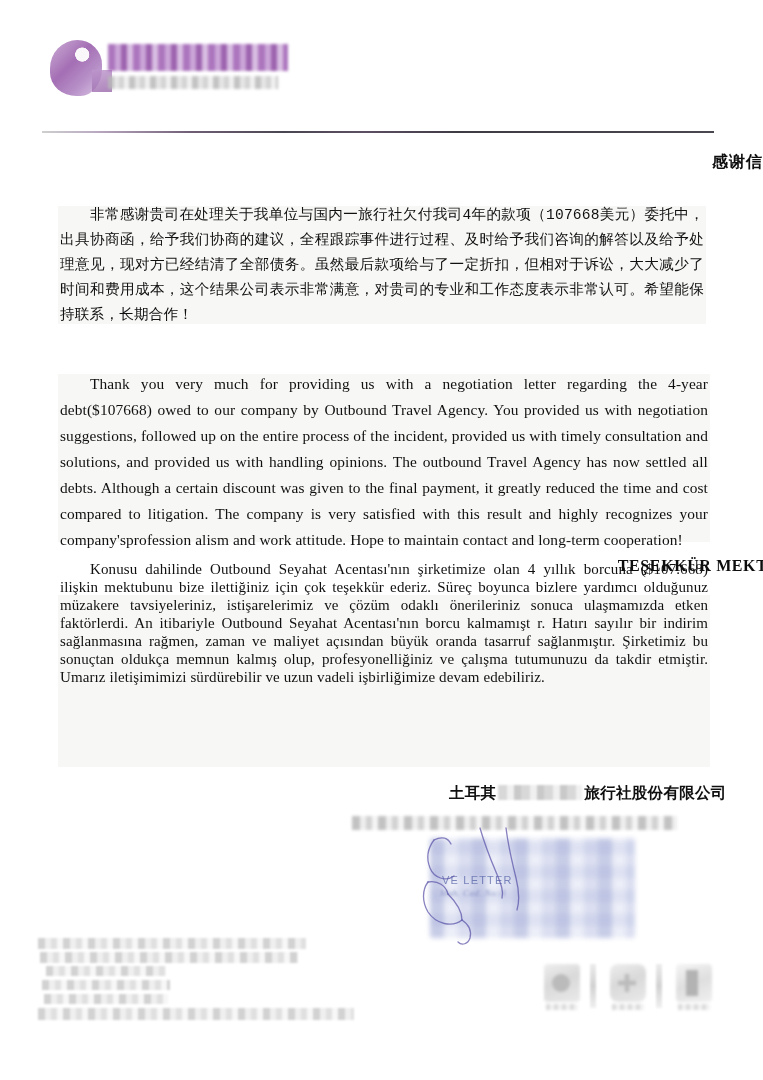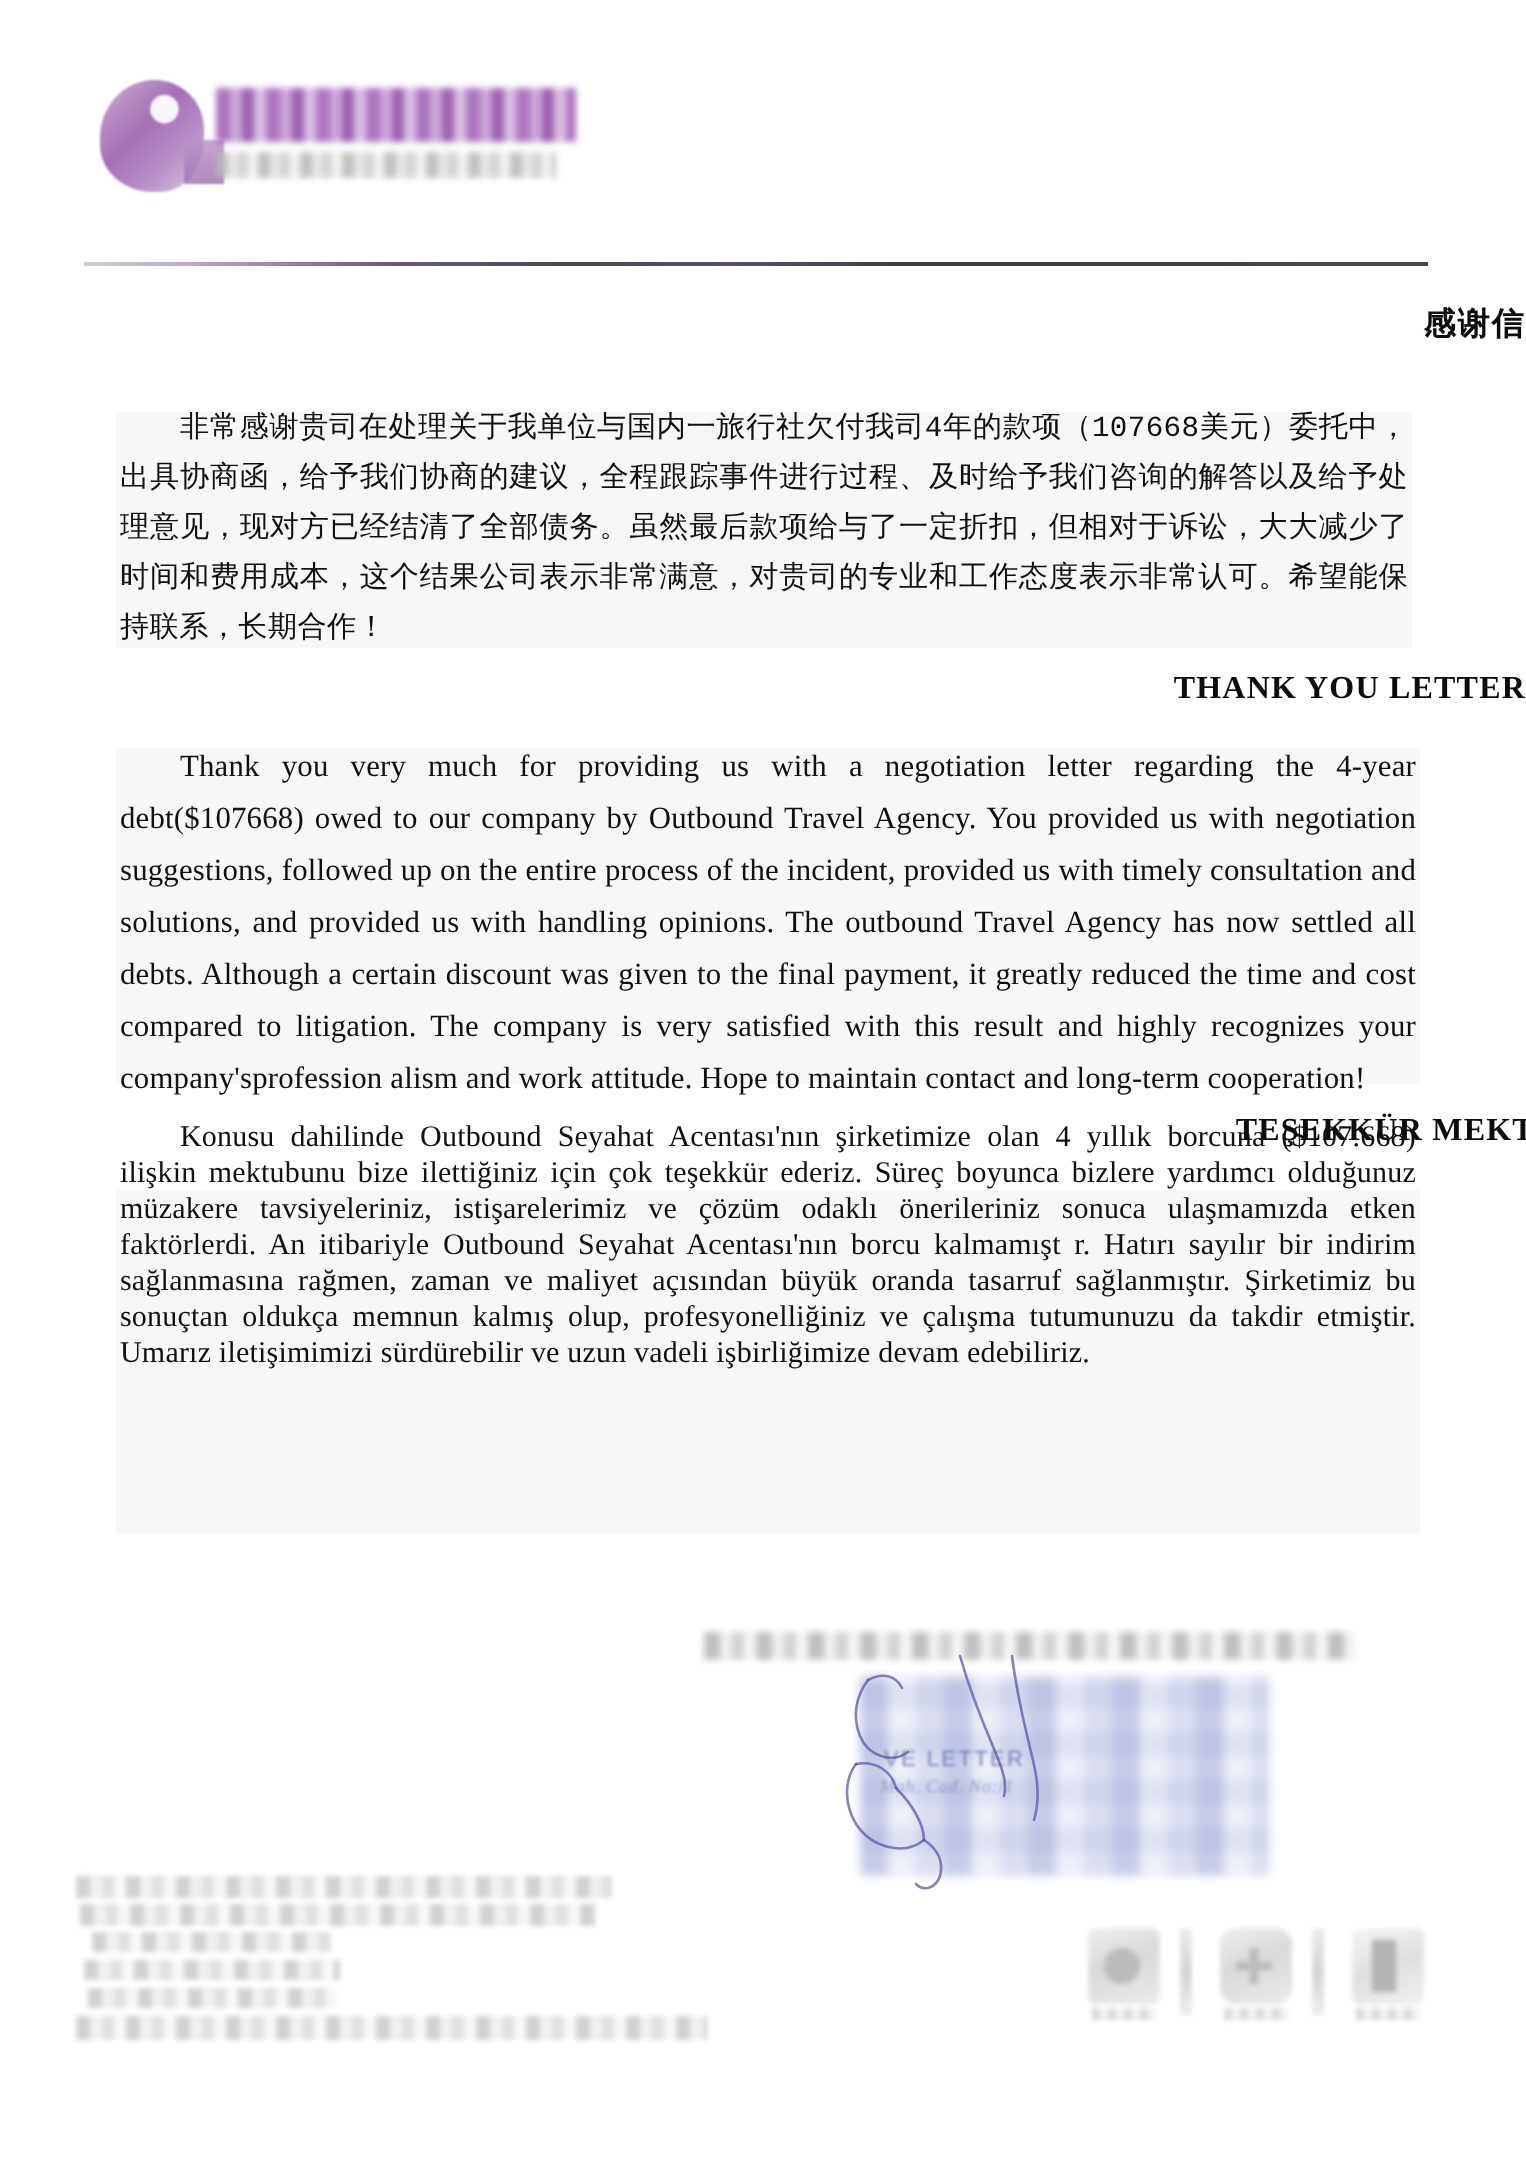--- a/index.html
+++ b/index.html
@@ -364,32 +364,34 @@
   </div>
 
   <div class="header-rule"></div>
 
   <div class="heading heading-cn">感谢信</div>
 
   <div class="scanband" style="left:58px; top:206px; width:648px; height:118px;"></div>
 
   <div class="para para-cn">非常感谢贵司在处理关于我单位与国内一旅行社欠付我司4年的款项（107668美元）委托中，出具协商函，给予我们协商的建议，全程跟踪事件进行过程、及时给予我们咨询的解答以及给予处理意见，现对方已经结清了全部债务。虽然最后款项给与了一定折扣，但相对于诉讼，大大减少了时间和费用成本，这个结果公司表示非常满意，对贵司的专业和工作态度表示非常认可。希望能保持联系，长期合作！</div>
 
-  <div class="heading heading-en">THANK YOU LETTER</div>
 
   <div class="scanband" style="left:58px; top:374px; width:652px; height:168px;"></div>
 
   <div class="para para-en">Thank you very much for providing us with a negotiation letter regarding the 4-year debt($107668) owed to our company by Outbound Travel Agency. You provided us with negotiation suggestions, followed up on the entire process of the incident, provided us with timely consultation and solutions, and provided us with handling opinions. The outbound Travel Agency has now settled all debts. Although a certain discount was given to the final payment, it greatly reduced the time and cost compared to litigation. The company is very satisfied with this result and highly recognizes your company'sprofession alism and work attitude. Hope to maintain contact and long-term cooperation!</div>
 
   <div class="heading heading-tr">TEŞEKKÜR MEKTUBU</div>
 
   <div class="scanband" style="left:58px; top:595px; width:652px; height:172px;"></div>
 
   <div class="para para-tr">Konusu dahilinde Outbound Seyahat Acentası'nın şirketimize olan 4 yıllık borcuna ($107.668) ilişkin mektubunu bize ilettiğiniz için çok teşekkür ederiz. Süreç boyunca bizlere yardımcı olduğunuz müzakere tavsiyeleriniz, istişarelerimiz ve çözüm odaklı önerileriniz sonuca ulaşmamızda etken faktörlerdi. An itibariyle Outbound Seyahat Acentası'nın borcu kalmamışt r. Hatırı sayılır bir indirim sağlanmasına rağmen, zaman ve maliyet açısından büyük oranda tasarruf sağlanmıştır. Şirketimiz bu sonuçtan oldukça memnun kalmış olup, profesyonelliğiniz ve çalışma tutumunuzu da takdir etmiştir. Umarız iletişimimizi sürdürebilir ve uzun vadeli işbirliğimize devam edebiliriz.</div>
 
+  <div class="sign-company">
+    <span>土耳其</span><span class="redact-inline"></span><span>旅行社股份有限公司</span>
+  </div>
 
   <div class="sign-latin"></div>
 
   <div class="stamp">
     <div class="stamp-blur"></div>
     <div class="stamp-text">VE LETTER</div>
     <div class="stamp-text2">Mah.   Cad. No:/1</div>
   </div>
 
   <svg class="signature-svg" viewBox="0 0 200 125">

